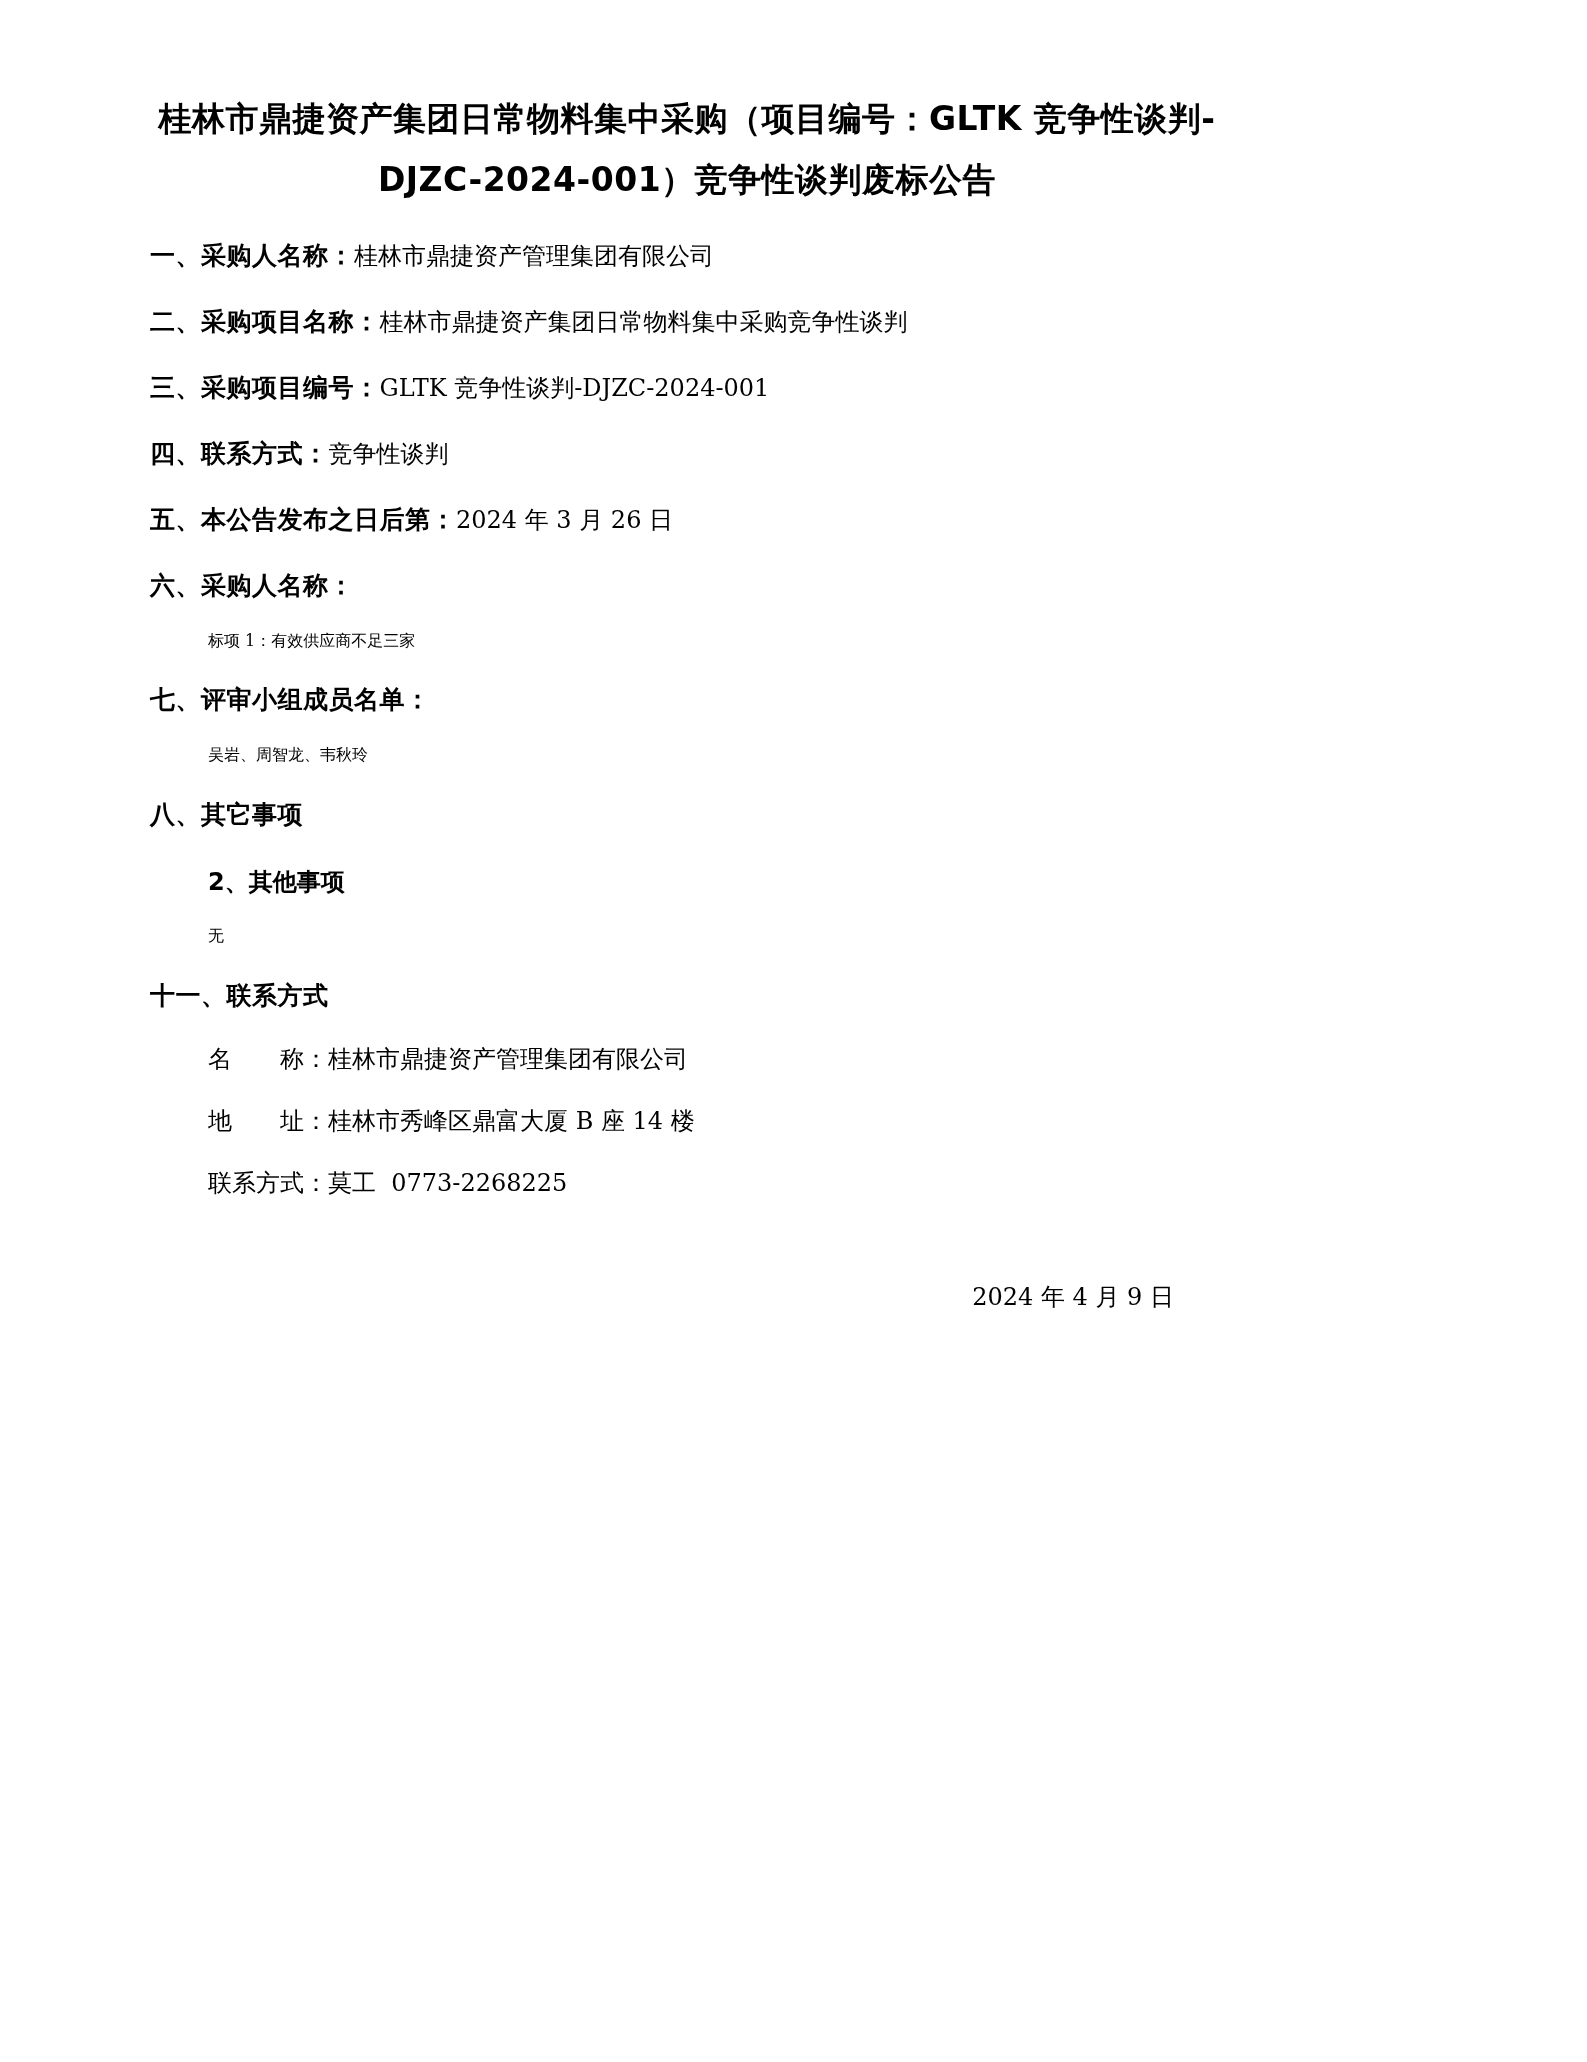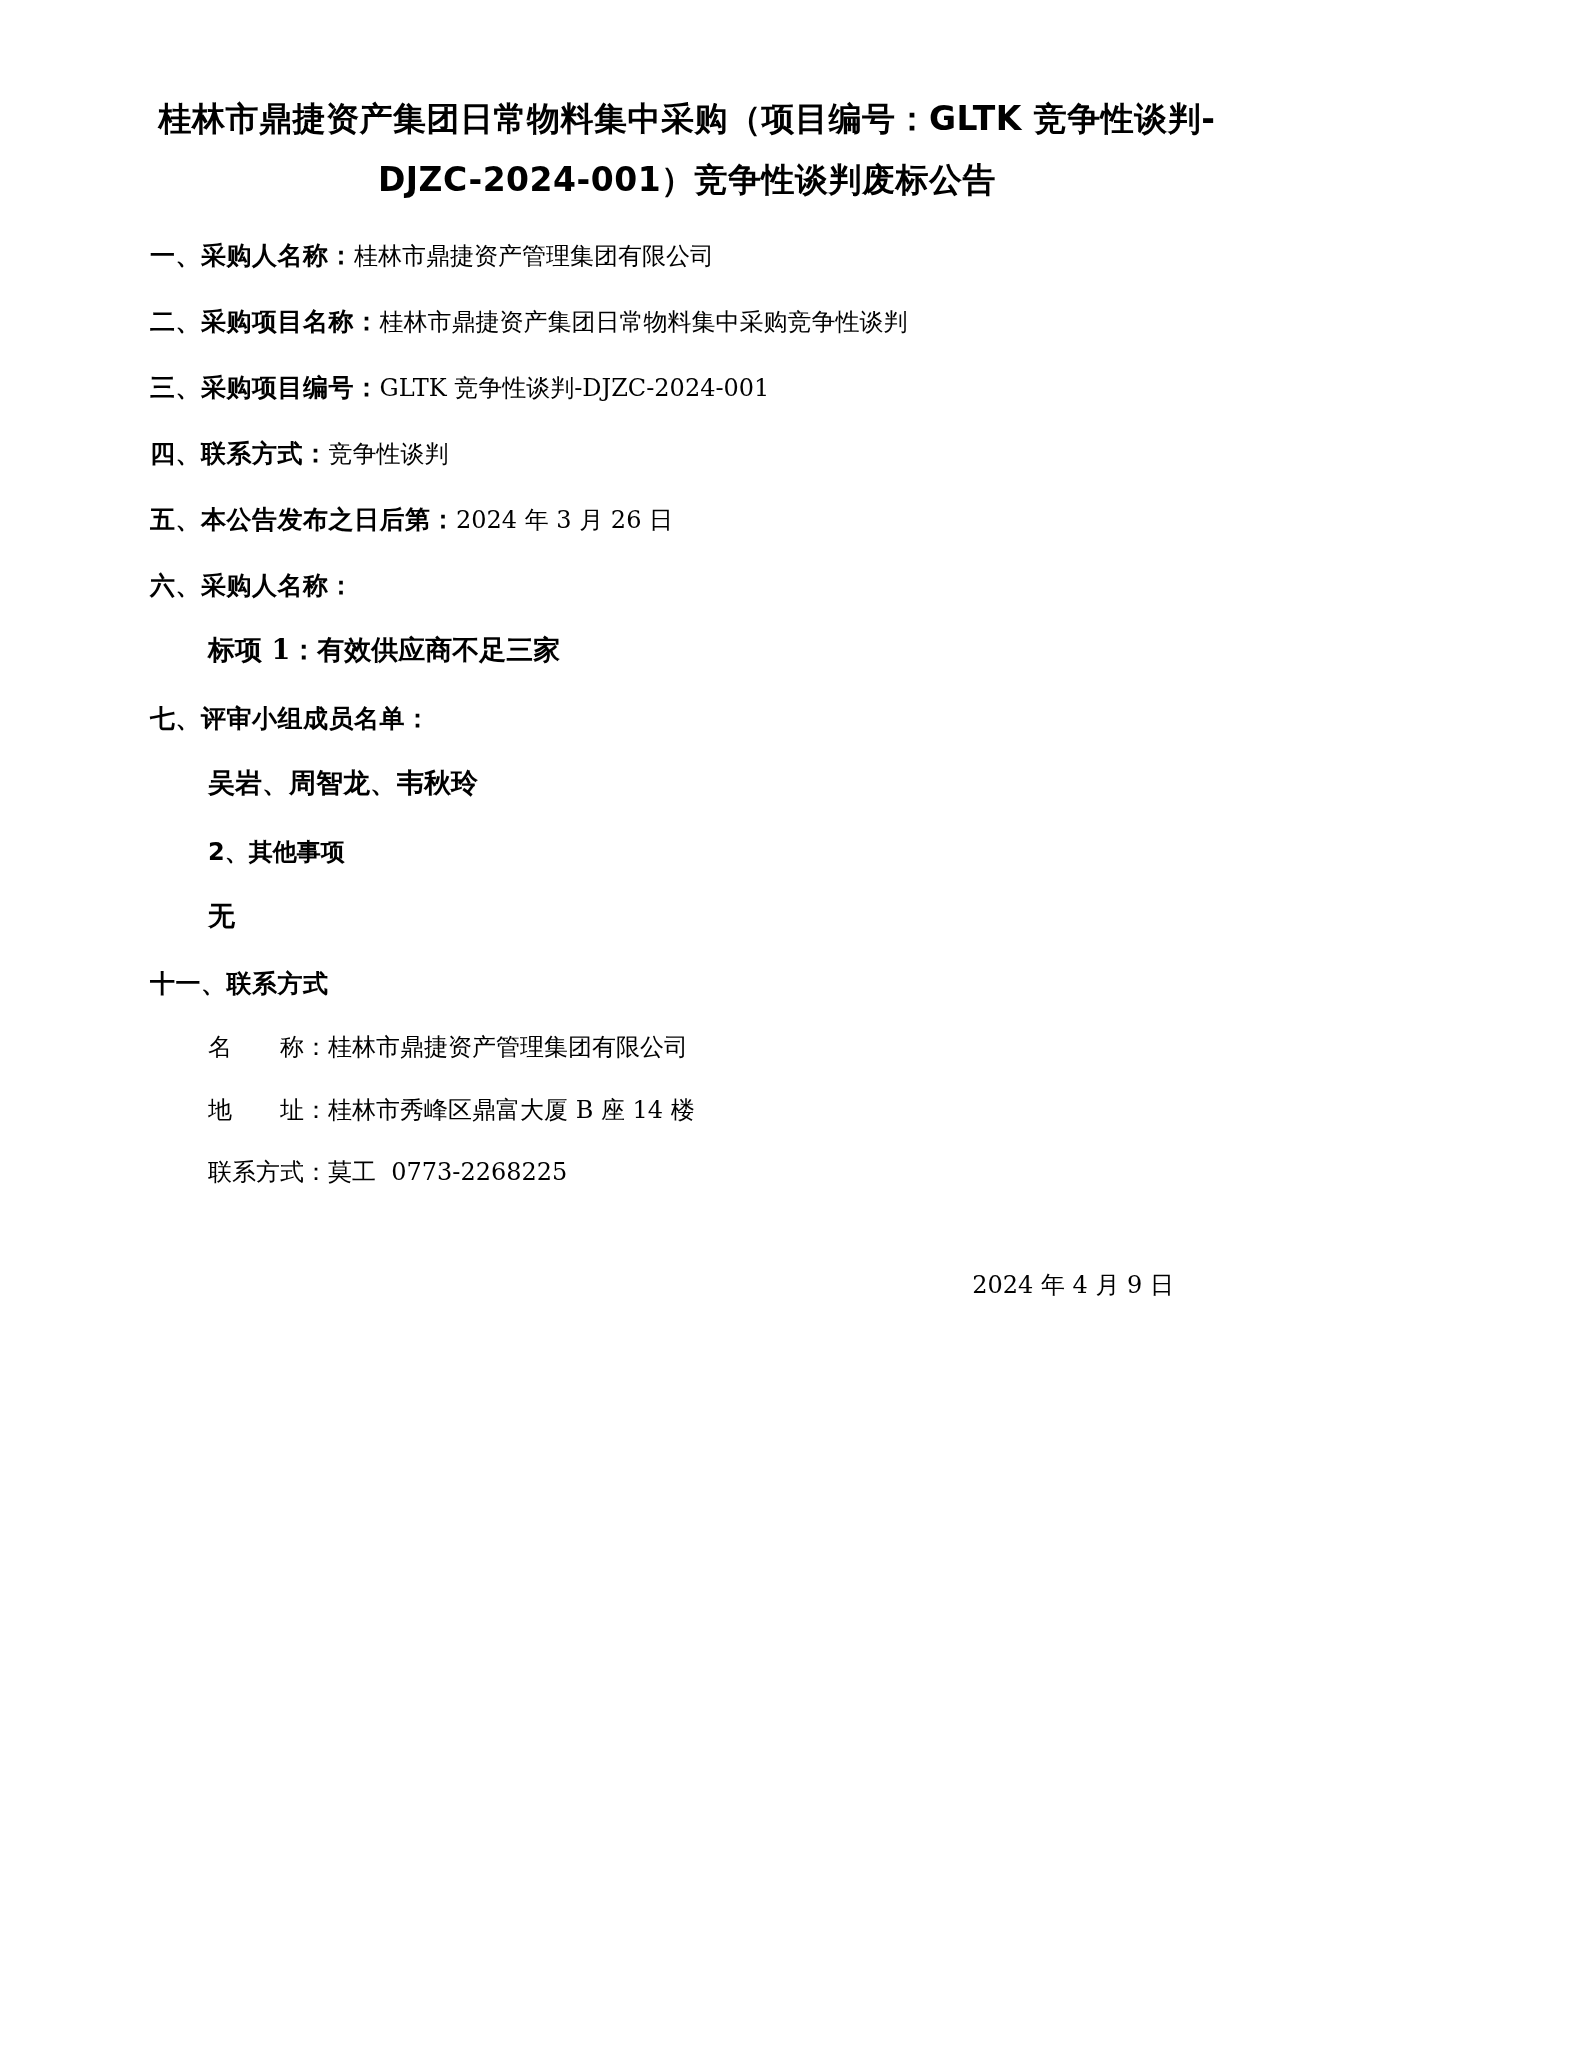--- a/index.html
+++ b/index.html
@@ -37,25 +37,24 @@
     margin: 26px 0 0 0;
     letter-spacing: 0.5px;
   }
   .section-head .val {
     font-family: "DejaVu Serif", "Liberation Serif", serif;
     font-weight: normal;
     font-size: 24px;
     letter-spacing: 0;
   }
   .body-line {
-    font-size: 27px;
+    font-size: 16px;
     line-height: 1.65;
     margin: 22px 0 0 0;
     text-indent: 58px;
-    font-weight: bold;
   }
   .body-para {
     font-size: 24px;
     line-height: 1.78;
     margin: 24px 0 0 0;
     text-indent: 58px;
     text-align: justify;
   }
   .sub-head {
     font-family: "DejaVu Sans", "Liberation Sans", sans-serif;
@@ -109,20 +108,21 @@
   <p class="section-head">
     <span>六、采购人名称：</span>
   </p>
 
   <p class="body-line">标项 1：有效供应商不足三家</p>
 
   <p class="section-head">七、评审小组成员名单：</p>
 
   <p class="body-line">吴岩、周智龙、韦秋玲</p>
 
+  <p class="section-head">八、其它事项</p>
 
 
   <p class="sub-head">2、其他事项</p>
 
   <p class="body-line">无</p>
 
   <p class="section-head">十一、联系方式</p>
 
 
   <p class="contact-line">名　　称：桂林市鼎捷资产管理集团有限公司</p>

